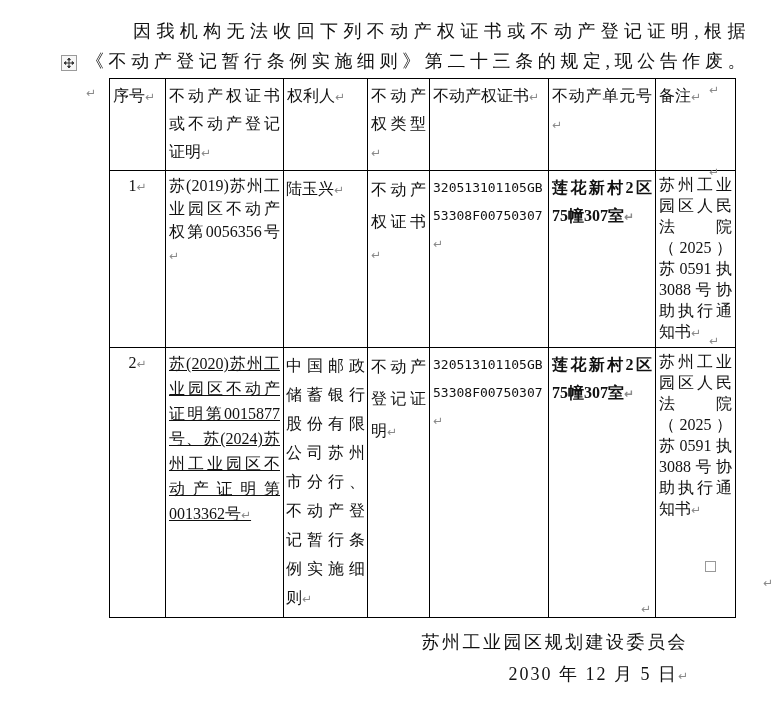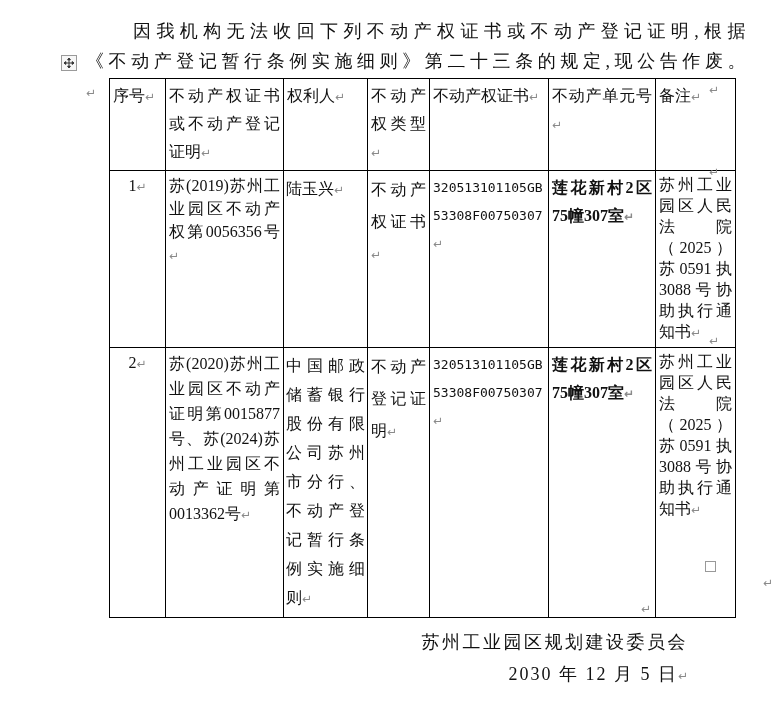--- a/index.html
+++ b/index.html
@@ -28,21 +28,21 @@
     padding:3px 3px;font-size:16px;
     text-align:justify;text-justify:inter-character;
     overflow:hidden;
   }
   td.hd{text-align:center;line-height:28px;}
   tr.r-head{height:83px;}
   tr.r-1{height:169px;}
   tr.r-2{height:234px;}
   .col-index{line-height:23px;text-align:center !important;}
   .col-cert{line-height:23px;}
-  tr.r-2 .col-cert{line-height:25px;}
+  tr.r-2 .col-cert{line-height:25px;text-decoration:underline;}
   .col-holder{line-height:29px;padding:3px 2px !important;}
   .col-type{line-height:32px;}
   .col-unit{
     line-height:28px;text-align:right;
     font-family:"DejaVu Sans Mono",monospace;
     font-size:13px !important;word-break:break-all;
   }
   .col-loc{line-height:28px;font-weight:bold;}
   .col-remark{line-height:21px;}
   

